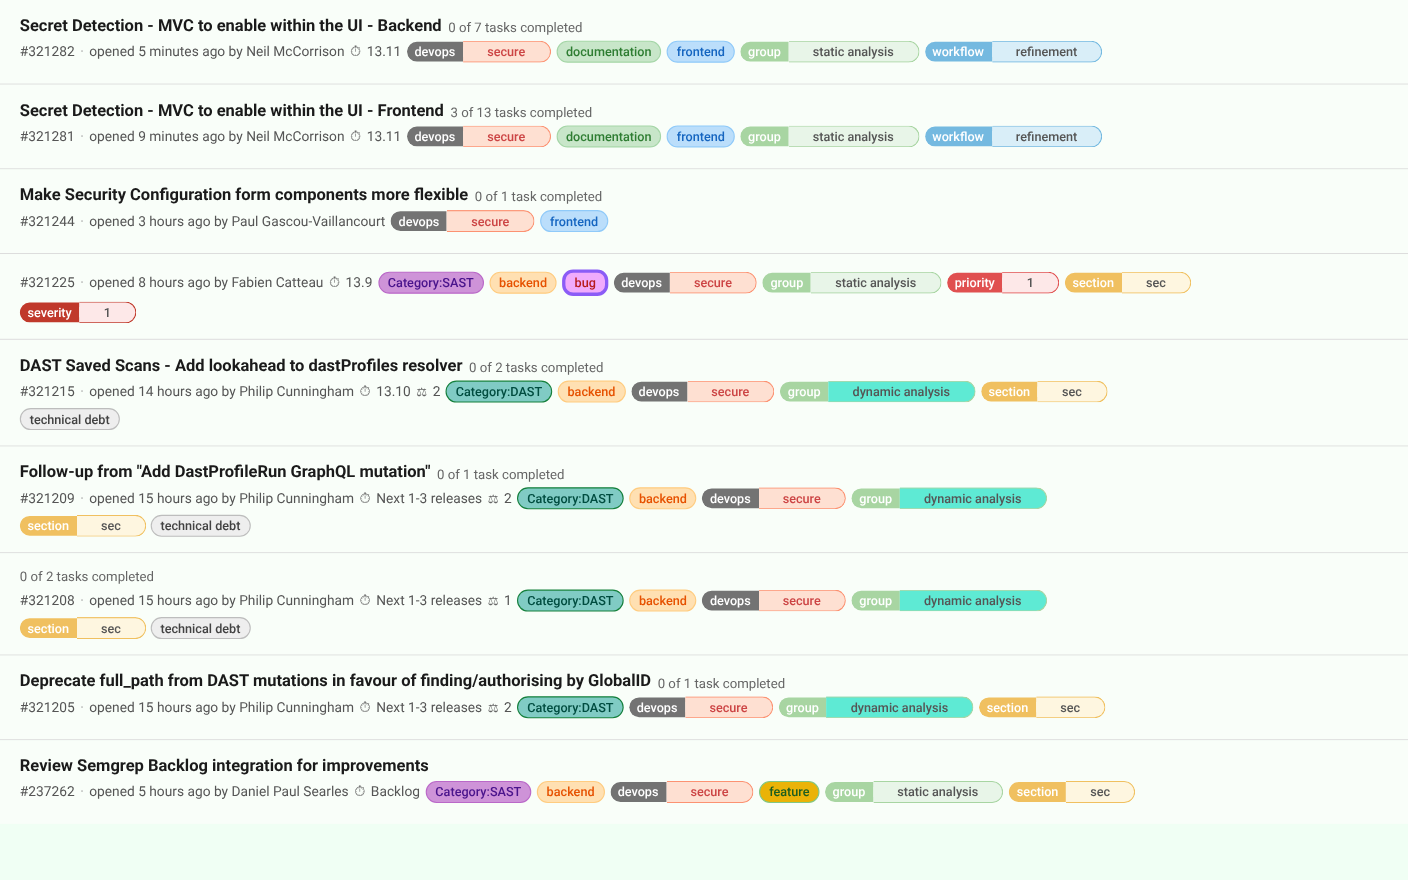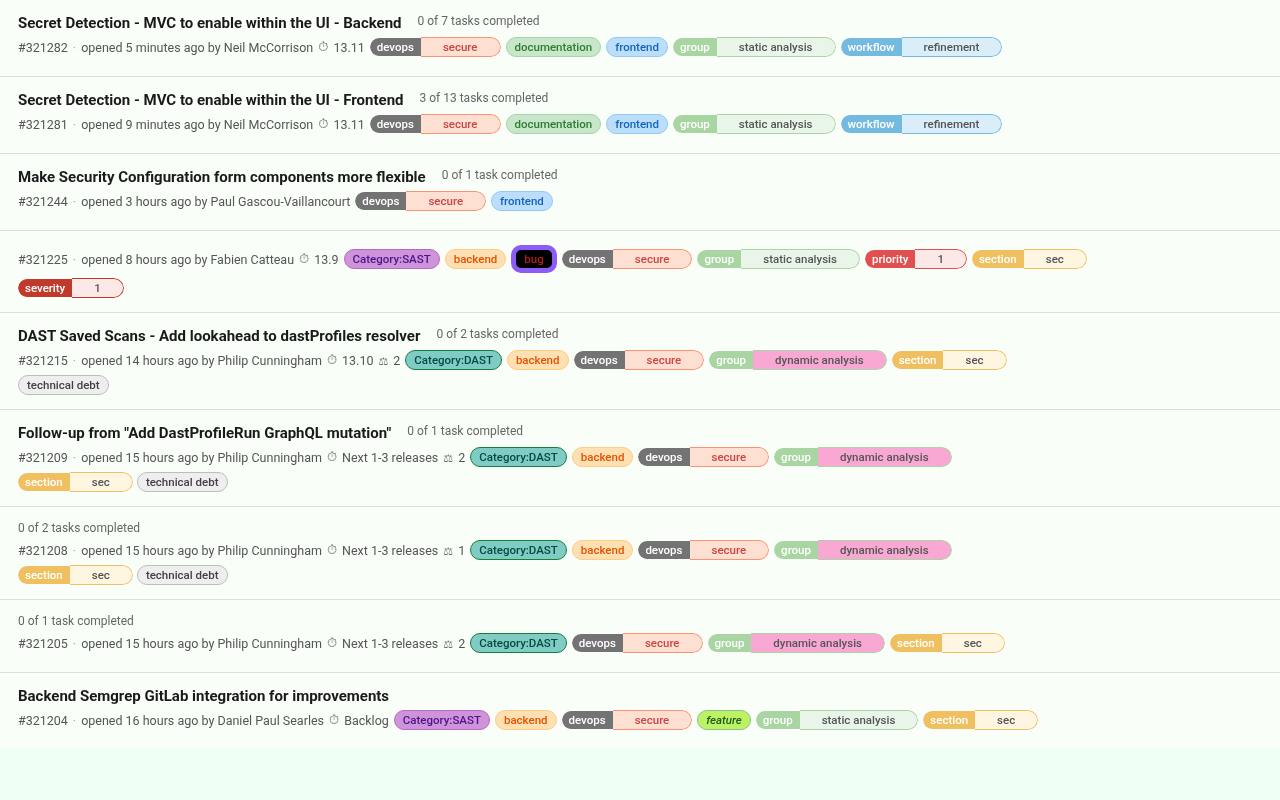--- a/index.html
+++ b/index.html
@@ -13,23 +13,23 @@
       background: #f0fff4;
     }
     .issue-item {
       padding: 14px 18px 14px 18px;
       border-bottom: 1px solid #ddd;
       background: #f9fef9;
     }
     .issue-item:last-child { border-bottom: none; }
     .issue-title-row {
       display: flex;
-      align-items: flex-start;
+      align-items: flex-end;
       flex-wrap: wrap;
-      gap: 16px;
+      gap: 6px;
       margin-bottom: 5px;
     }
     .issue-title {
       font-weight: 700;
       font-size: 15px;
       color: #1a1a1a;
     }
     .task-count {
       font-size: 12px;
       color: #666;
@@ -83,41 +83,41 @@
       border-radius: 0 10px 10px 0;
     }
     
     .tag-devops-secure .left { background: #737373; color: #fff; }
     .tag-devops-secure .right { background: #fee0d2; color: #c44; border: 1px solid #fc9272; border-left: none; }
     
     .tag-group-static .left { background: #a8d5a2; color: #fff; }
     .tag-group-static .right { background: #e8f5e8; color: #555; border: 1px solid #a8d5a2; border-left: none; }
     
     .tag-group-dynamic .left { background: #a8d5a2; color: #fff; }
-    .tag-group-dynamic .right { background: #f9a8d4; color: #555; border: 1px solid #a8d5a2; border-left: none; }
+    .tag-group-dynamic .right { background: #5eead4; color: #555; border: 1px solid #a8d5a2; border-left: none; }
     
     .tag-workflow-refinement .left { background: #74b9e0; color: #fff; }
     .tag-workflow-refinement .right { background: #d9eef8; color: #555; border: 1px solid #74b9e0; border-left: none; }
     
     .tag-section-sec .left { background: #f0c060; color: #fff; }
     .tag-section-sec .right { background: #fef6e0; color: #555; border: 1px solid #f0c060; border-left: none; }
     
     .tag-priority-1 .left { background: #e05050; color: #fff; }
     .tag-priority-1 .right { background: #fde8e8; color: #555; border: 1px solid #e05050; border-left: none; }
     
     .tag-severity-1 .left { background: #c0392b; color: #fff; }
     .tag-severity-1 .right { background: #fde8e8; color: #555; border: 1px solid #c0392b; border-left: none; }
     
     .tag-documentation { background: #c8e6c9; color: #2e7d32; border: 1px solid #a5d6a7; }
     .tag-frontend { background: #bbdefb; color: #1565c0; border: 1px solid #90caf9; }
     .tag-backend { background: #ffe0b2; color: #e65100; border: 1px solid #ffcc80; }
-    .tag-bug { background: #000000; color: #b71c1c; border: 5px solid #8b5cf6; }
+    .tag-bug { background: #f0abfc; color: #b71c1c; border: 3px solid #8b5cf6; }
     .tag-category-sast { background: #ce93d8; color: #4a148c; border: 1px solid #ba68c8; }
     .tag-category-dast { background: #80cbc4; color: #004d40; border: 1px solid #15803d; }
-    .tag-feature { background: #bef264; color: #1b5e20; border: 1px solid #81c784; font-style: italic; }
+    .tag-feature { background: #eab308; color: #1b5e20; border: 1px solid #81c784; }
     .tag-technical-debt { background: #eeeeee; color: #424242; border: 1px solid #bdbdbd; }
 
     .meta-icon { font-size: 13px; color: #666; }
     .dot { color: #aaa; }
     .clock-icon::before { content: '⏱'; }
     .weights-icon::before { content: '⚖'; font-size:11px; }
   </style>
 </head>
 <body>
 
@@ -323,20 +323,21 @@
     <div class="issue-tags-row">
         <span class="tag-split tag-section-sec">
       <span class="left">section</span>
           <span class="right">sec</span>
     </span>
         <span class="tag tag-technical-debt">technical debt</span>
       </div>
   </div>
     <div class="issue-item">
     <div class="issue-title-row">
+      <span class="issue-title">Deprecate full_path from DAST mutations in favour of finding/authorising by GlobalID</span>
       <span class="task-count">0 of 1 task completed</span>
     </div>
     <div class="issue-meta-row">
       <span class="meta-text">#321205</span>
       <span class="dot">·</span>
       <span class="meta-text">opened 15 hours ago by Philip Cunningham</span>
       <span class="meta-icon clock-icon"></span>
       <span class="meta-text">Next 1-3 releases</span>
       <span class="meta-icon weights-icon"></span>
       <span class="meta-text">2</span>
@@ -351,27 +352,27 @@
     </span>
         <span class="tag-split tag-section-sec">
       <span class="left">section</span>
           <span class="right">sec</span>
     </span>
     </div>
 
   </div>
     <div class="issue-item">
     <div class="issue-title-row">
-      <span class="issue-title">Backend Semgrep GitLab integration for improvements</span>
-
-    </div>
-    <div class="issue-meta-row">
-      <span class="meta-text">#321204</span>
-      <span class="dot">·</span>
-      <span class="meta-text">opened 16 hours ago by Daniel Paul Searles</span>
+      <span class="issue-title">Review Semgrep Backlog integration for improvements</span>
+
+    </div>
+    <div class="issue-meta-row">
+      <span class="meta-text">#237262</span>
+      <span class="dot">·</span>
+      <span class="meta-text">opened 5 hours ago by Daniel Paul Searles</span>
       <span class="meta-icon clock-icon"></span>
       <span class="meta-text">Backlog</span>
 
       <span class="tag tag-category-sast">Category:SAST</span>
         <span class="tag tag-backend">backend</span>
         <span class="tag-split tag-devops-secure">
       <span class="left">devops</span>
           <span class="right">secure</span>
     </span>
         <span class="tag tag-feature">feature</span>

